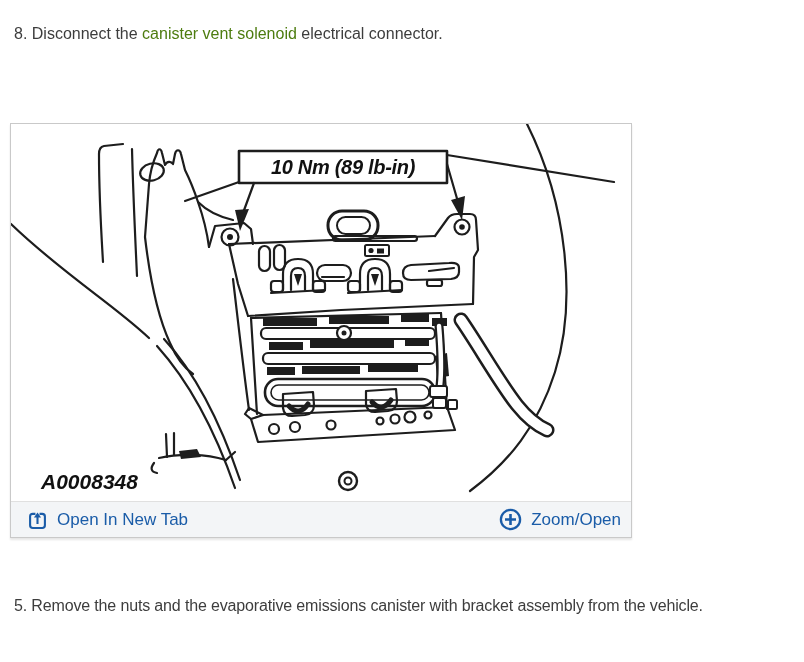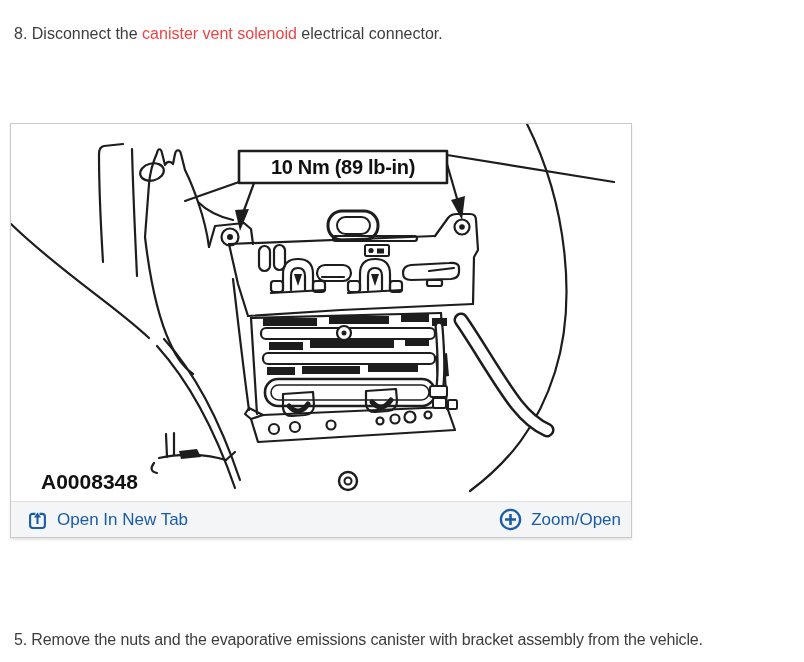--- a/index.html
+++ b/index.html
@@ -6,29 +6,29 @@
   body{
     width:804px;height:662px;position:relative;overflow:hidden;
     background:#ffffff;
     font-family:"Liberation Sans", sans-serif;
   }
   .step{
     position:absolute;left:14px;margin:0;
     font-size:16px;color:#3d3d3d;white-space:nowrap;
   }
   #step4{top:25px;}
-  #step5{top:631px;letter-spacing:-0.15px;}
-  .textlink{color:#ef4444;text-decoration:none;cursor:pointer;}
+  #step5{top:597px;letter-spacing:-0.15px;}
+  .textlink{color:#4d7c0f;text-decoration:none;cursor:pointer;}
   .figure-card{
     position:absolute;left:10px;top:123px;margin:0;
     width:620px;height:413px;
     border:1px solid #c9c9c9;background:#fff;
     box-shadow:0 2px 2px rgba(0,0,0,0.10);
   }
-  .figure-image{width:620px;height:377px;cursor:pointer;}
+  .figure-image{width:620px;height:377px;cursor:pointer;font-style:italic;}
   .figure-image svg{display:block;}
   .lineart{stroke:#1d1d1d;stroke-width:2.2;fill:none;stroke-linecap:round;stroke-linejoin:round;}
   .lineart .blk{fill:#1d1d1d;stroke:none;}
   .lineart text{stroke:none;fill:#111;}
   .torque-text{font-size:20px;font-weight:bold;letter-spacing:-0.3px;}
   .figid-text{font-size:21px;font-weight:bold;}
   .figure-footer{
     height:36px;background:#f3f5f7;border-top:1px solid #e0e0e0;
     display:flex;align-items:center;justify-content:space-between;
     padding:0 10px 0 17px;box-sizing:border-box;

